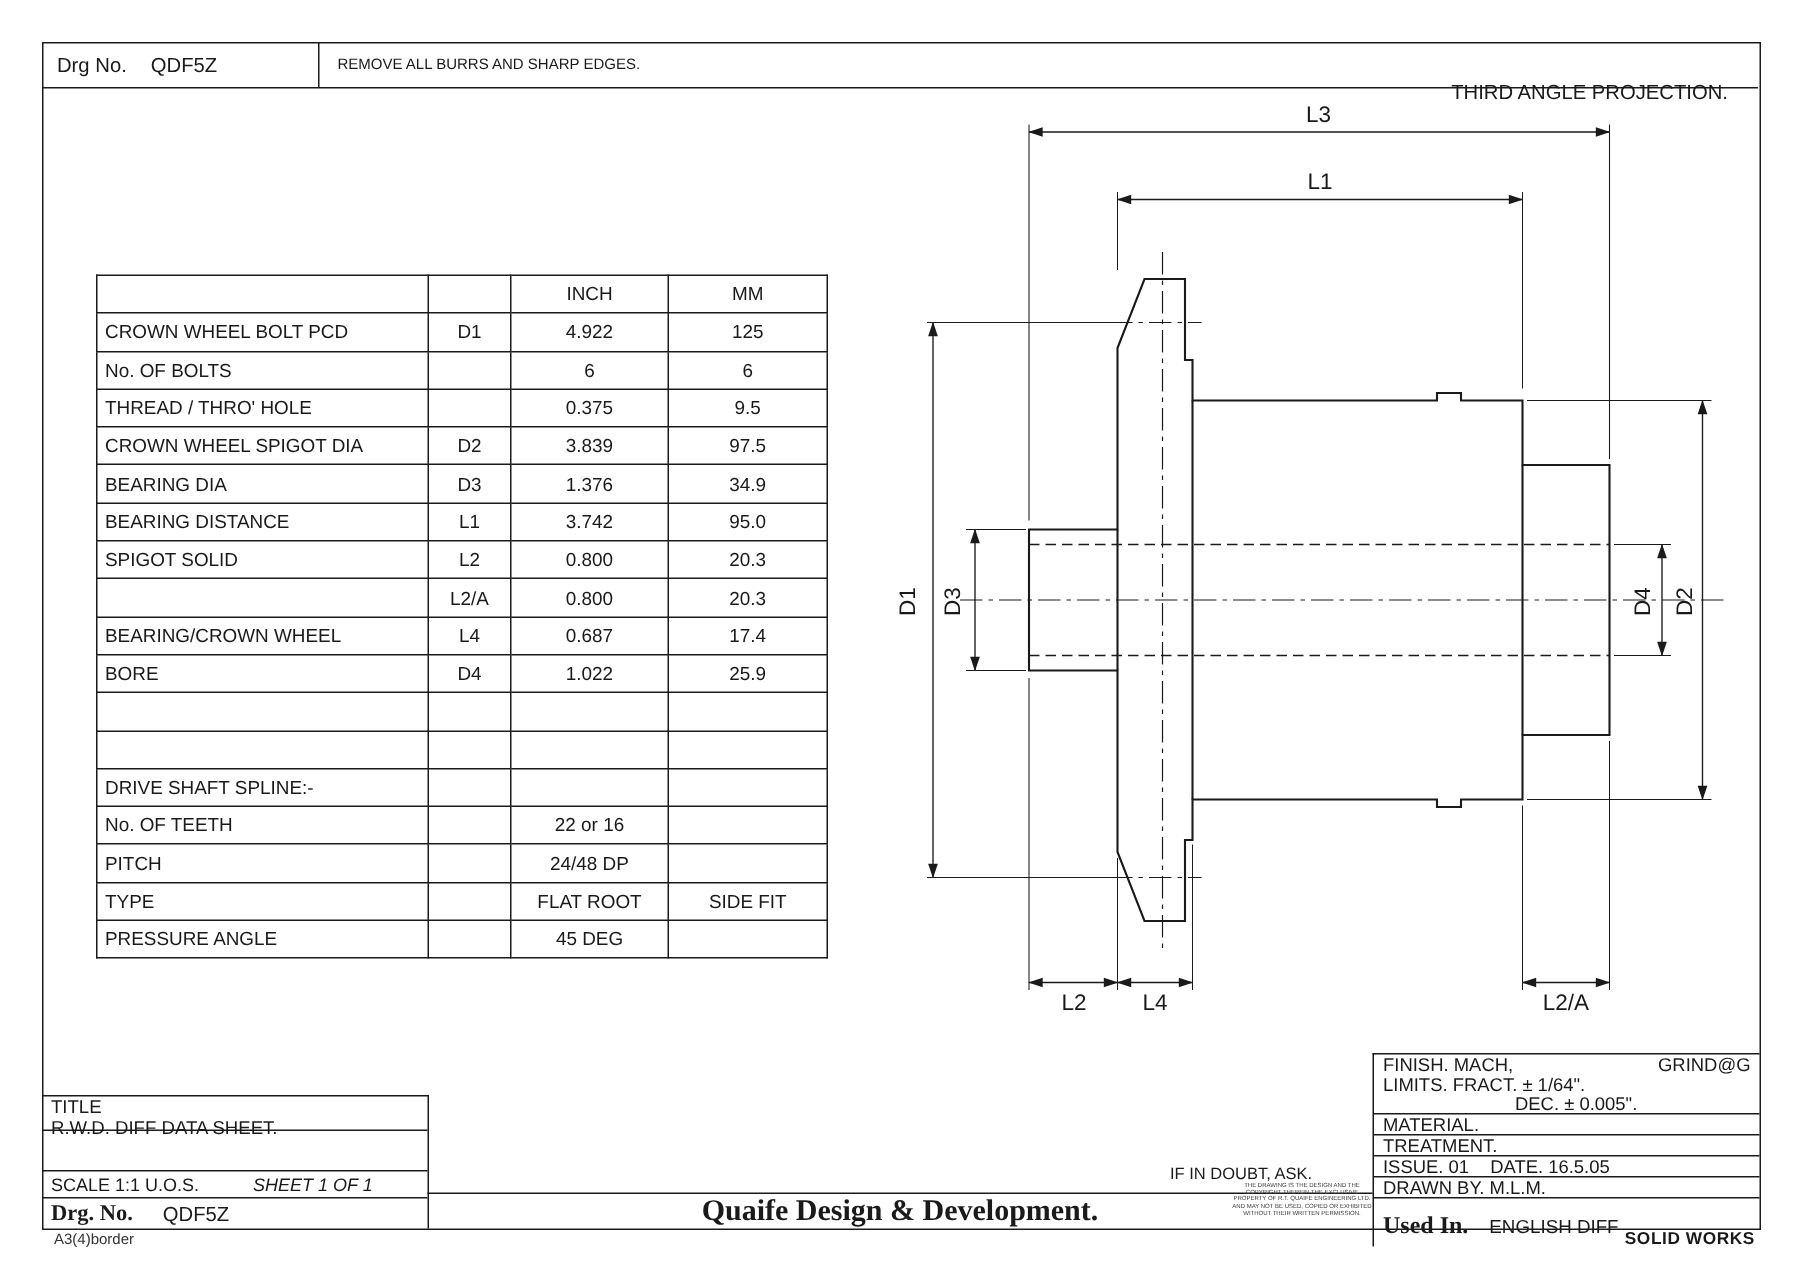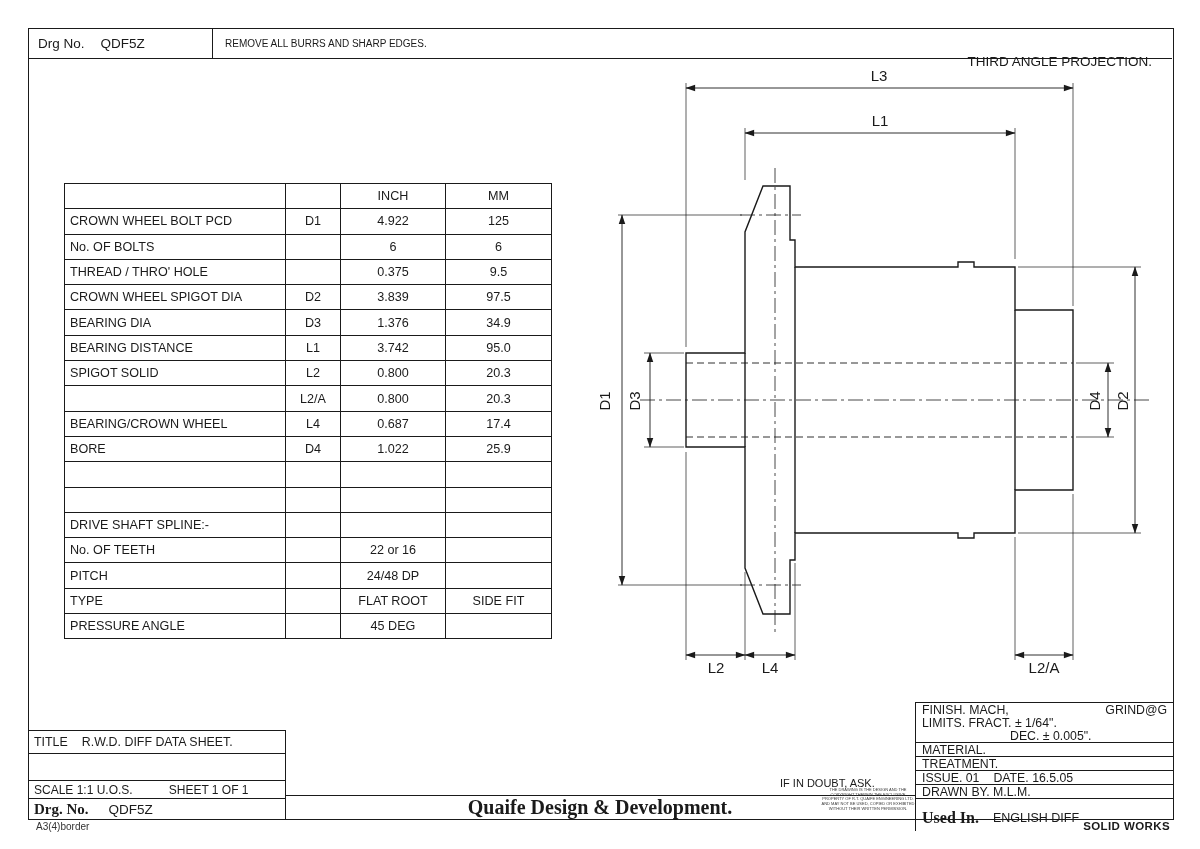--- a/index.html
+++ b/index.html
@@ -28,26 +28,26 @@
   .g-outline path,.g-outline line{stroke:#1a1a1a;stroke-width:1.4;fill:none;stroke-linejoin:miter;}
   .g-center line{stroke:#1a1a1a;stroke-width:0.8;stroke-dasharray:15 4 3 4;}
   .g-hidden line{stroke:#1a1a1a;stroke-width:0.9;stroke-dasharray:7 4;}
   .g-ext line{stroke:#1a1a1a;stroke-width:0.7;}
   .g-dim line{stroke:#1a1a1a;stroke-width:0.9;}
   .g-labels text{font-size:15px;fill:#1a1a1a;font-family:"Liberation Sans",sans-serif;}
 
   
   .left-col{left:28px;top:730px;width:257px;height:88px;border-right:1.6px solid #1a1a1a;
             border-top:1.6px solid #1a1a1a;font-size:12.4px;}
-  .title-row{height:22px;border-bottom:1.6px solid #1a1a1a;display:flex;align-items:center;padding-left:6px;}
+  .title-row{height:22px;border-bottom:1.6px solid #1a1a1a;display:flex;align-items:flex-start;padding-left:6px;flex-direction:column;}
   .title-row .tgap{width:14px;}
   .spacer-row{height:26px;border-bottom:1.6px solid #1a1a1a;}
   .scale-row{height:17px;border-bottom:1.6px solid #1a1a1a;display:flex;align-items:center;
              padding-left:6px;font-size:12px;}
-  .scale-row .sheet{margin-left:36px;}
+  .scale-row .sheet{margin-left:36px;font-style:italic;}
   .drg-row{height:21px;display:flex;align-items:center;padding-left:6px;}
   .drg-row .lbl{font-family:"Liberation Serif",serif;font-weight:bold;font-size:15px;}
   .drg-row .val{margin-left:20px;font-size:13.5px;}
   .company-box{left:285px;top:795px;width:630px;height:23px;border-top:1.6px solid #1a1a1a;
                display:flex;align-items:center;justify-content:center;}
   .company{font-family:"Liberation Serif",serif;font-weight:bold;font-size:20px;}
   .doubt{left:780px;top:777px;font-size:11px;}
   .smallprint{left:821px;top:788px;width:94px;font-size:4px;line-height:4.7px;text-align:center;color:#3a3a3a;}
   .right-col{left:915px;top:702px;width:257px;height:128px;border-left:1.6px solid #1a1a1a;
              border-top:1.6px solid #1a1a1a;font-size:12.3px;}

